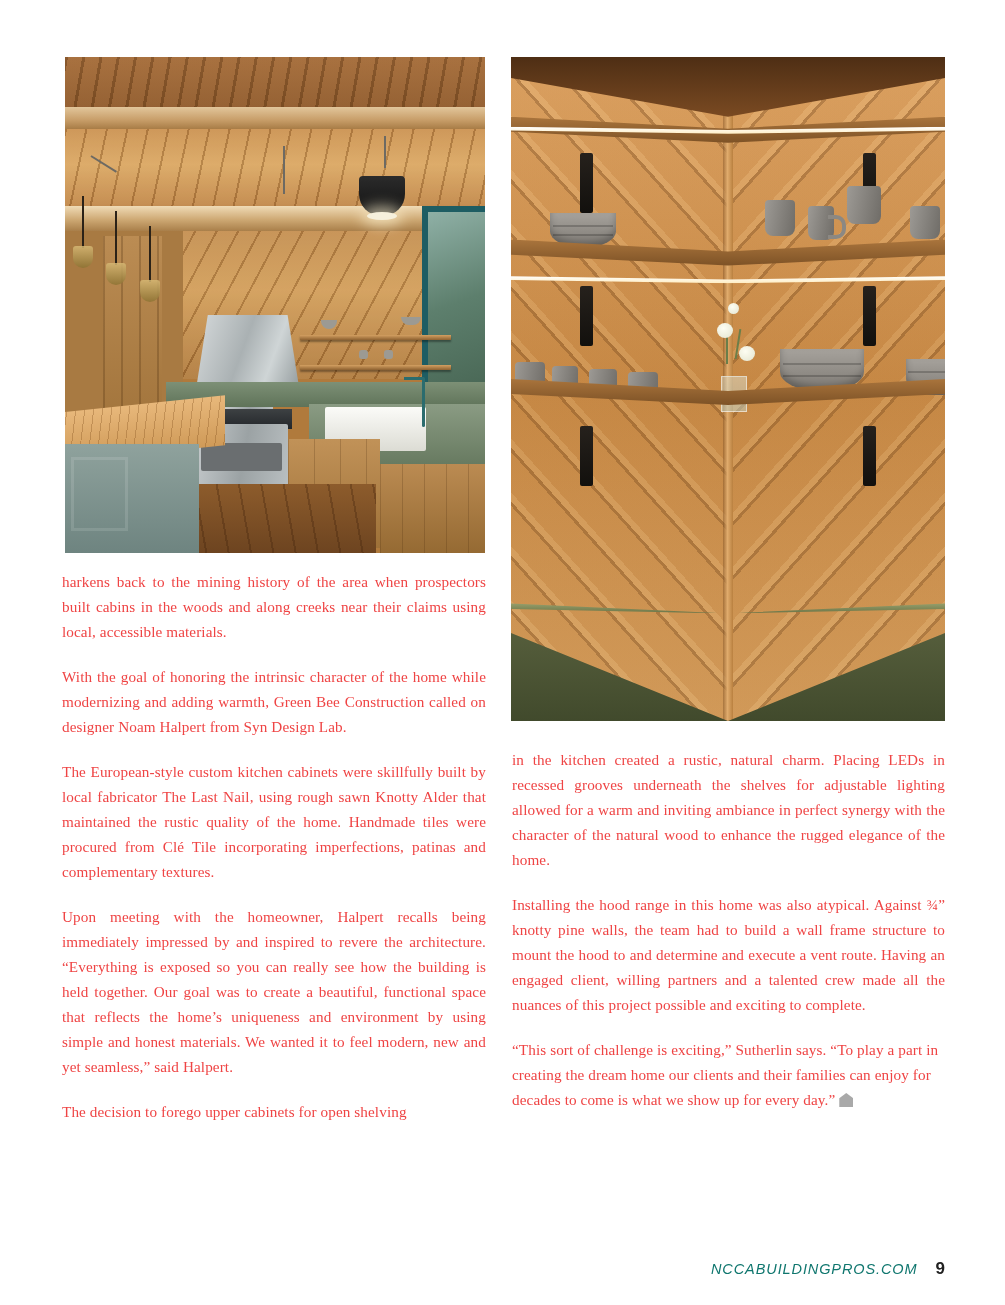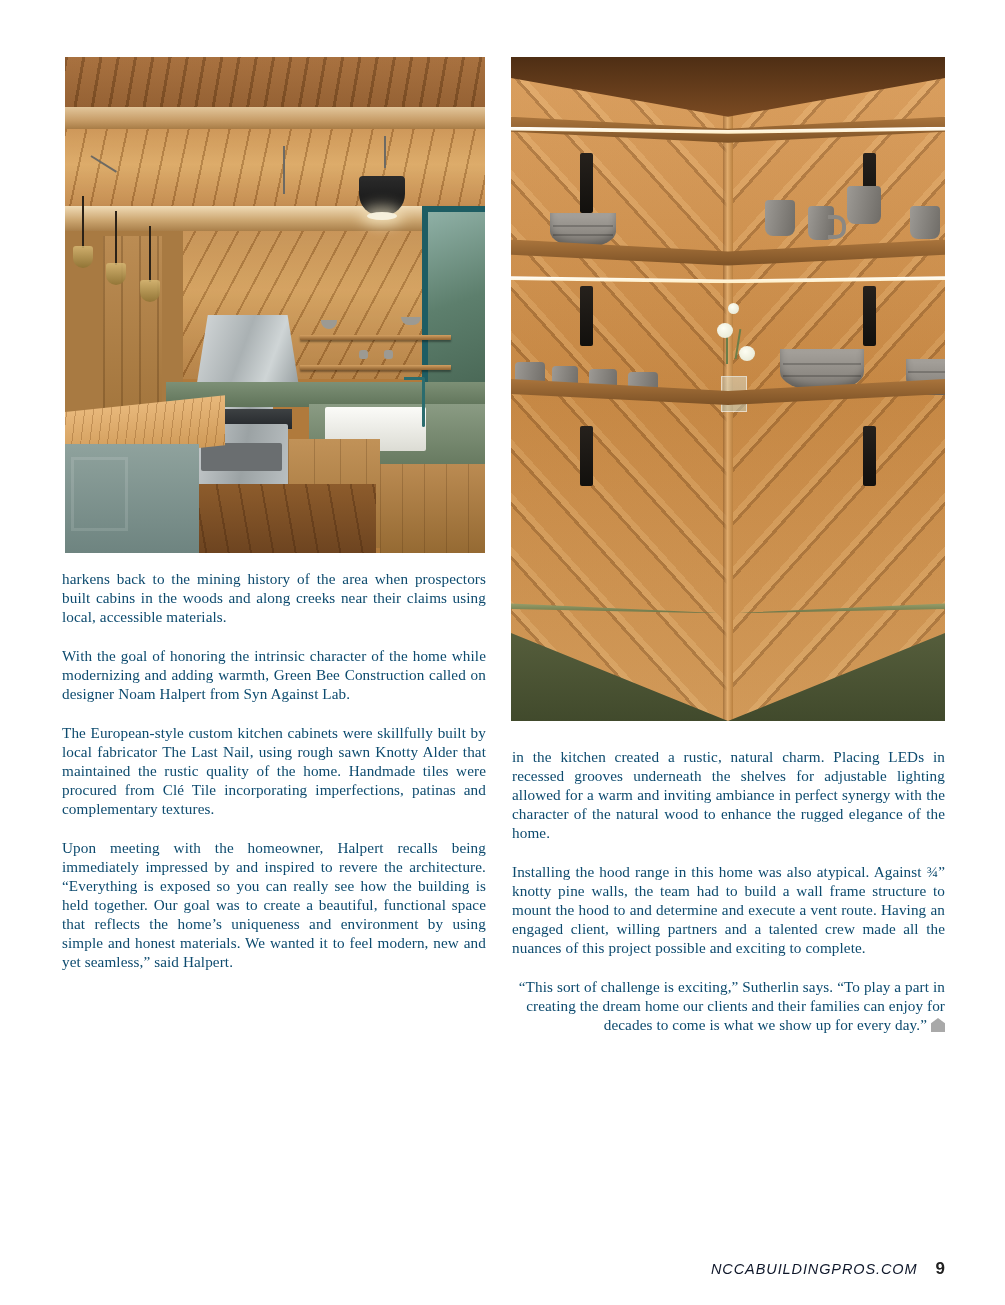--- a/index.html
+++ b/index.html
@@ -272,23 +272,23 @@
   .s-counter-edge {
     position:absolute; left:0; bottom:16.2%; width:100%; height:10px;
     background:linear-gradient(180deg,#97a06c,#6d7648);
     clip-path:polygon(0 0,50% 100%,100% 0,100% 55%,50% 100%,0 55%);
   }
 
   
   .col {
     position:absolute;
     font-size:15.2px;
-    line-height:19px;
+    line-height:25px;
     text-align:justify;
-    color:#0c4a6e;
+    color:#ef4444;
     letter-spacing:.1px;
   }
   .col p { margin:0 0 20px 0; }
   .col p:last-child { margin-bottom:0; }
 
   #col-left  { left:62px;  top:569px; width:424px; }
   #col-right { left:512px; top:747px; width:433px;font-family:Liberation Serif, serif; }
 
   .endmark {
     display:inline-block;
@@ -302,21 +302,21 @@
   
   #footer {
     position:absolute; right:60px; bottom:26px;
     display:flex; align-items:baseline; gap:18px;
   }
   #footer .site {
     font-family:"Liberation Sans","DejaVu Sans",sans-serif;
     font-style:italic;
     font-size:14.5px;
     letter-spacing:.9px;
-    color:#0f172a;
+    color:#0f766e;
   }
   #footer .pageno {
     font-family:"Liberation Sans","DejaVu Sans",sans-serif;
     font-size:17px;
     font-weight:bold;
     color:#222;
   }
 </style>
 </head>
 <body>
@@ -425,29 +425,30 @@
       <div class="s-bracket" style="left:16%;top:55.5%;"></div>
       <div class="s-bracket" style="right:16%;top:55.5%;"></div>
 
       <div class="s-counter-edge"></div>
       <div class="s-counter"></div>
     </div>
   </div>
 
   <div class="col" id="col-left">
     <p>harkens back to the mining history of the area when prospectors built cabins in the woods and along creeks near their claims using local, accessible materials.</p>
-    <p>With the goal of honoring the intrinsic character of the home while modernizing and adding warmth, Green Bee Construction called on designer Noam Halpert from Syn Against Lab.</p>
+    <p>With the goal of honoring the intrinsic character of the home while modernizing and adding warmth, Green Bee Construction called on designer Noam Halpert from Syn Design Lab.</p>
     <p>The European-style custom kitchen cabinets were skillfully built by local fabricator The Last Nail, using rough sawn Knotty Alder that maintained the rustic quality of the home. Handmade tiles were procured from Clé Tile incorporating imperfections, patinas and complementary textures.</p>
     <p>Upon meeting with the homeowner, Halpert recalls being immediately impressed by and inspired to revere the architecture. “Everything is exposed so you can really see how the building is held together. Our goal was to create a beautiful, functional space that reflects the home’s uniqueness and environment by using simple and honest materials. We wanted it to feel modern, new and yet seamless,” said Halpert.</p>
+    <p style="text-align:left;">The decision to forego upper cabinets for open shelving</p>
   </div>
 
   <div class="col" id="col-right">
     <p>in the kitchen created a rustic, natural charm. Placing LEDs in recessed grooves underneath the shelves for adjustable lighting allowed for a warm and inviting ambiance in perfect synergy with the character of the natural wood to enhance the rugged elegance of the home.</p>
     <p>Installing the hood range in this home was also atypical. Against ¾” knotty pine walls, the team had to build a wall frame structure to mount the hood to and determine and execute a vent route.  Having an engaged client, willing partners and a talented crew made all the nuances of this project possible and exciting to complete.</p>
-    <p style="text-align:right;">
+    <p style="text-align:left;">
       <span>“This sort of challenge is exciting,” Sutherlin says.  “To play a part in creating the dream home our clients and their families can enjoy for decades to come is what we show up for every day.</span><span>”</span><span class="endmark"></span>
     </p>
   </div>
 
   <div id="footer">
     <span class="site">NCCABUILDINGPROS.COM</span>
     <span class="pageno">9</span>
   </div>
 
 </div>

